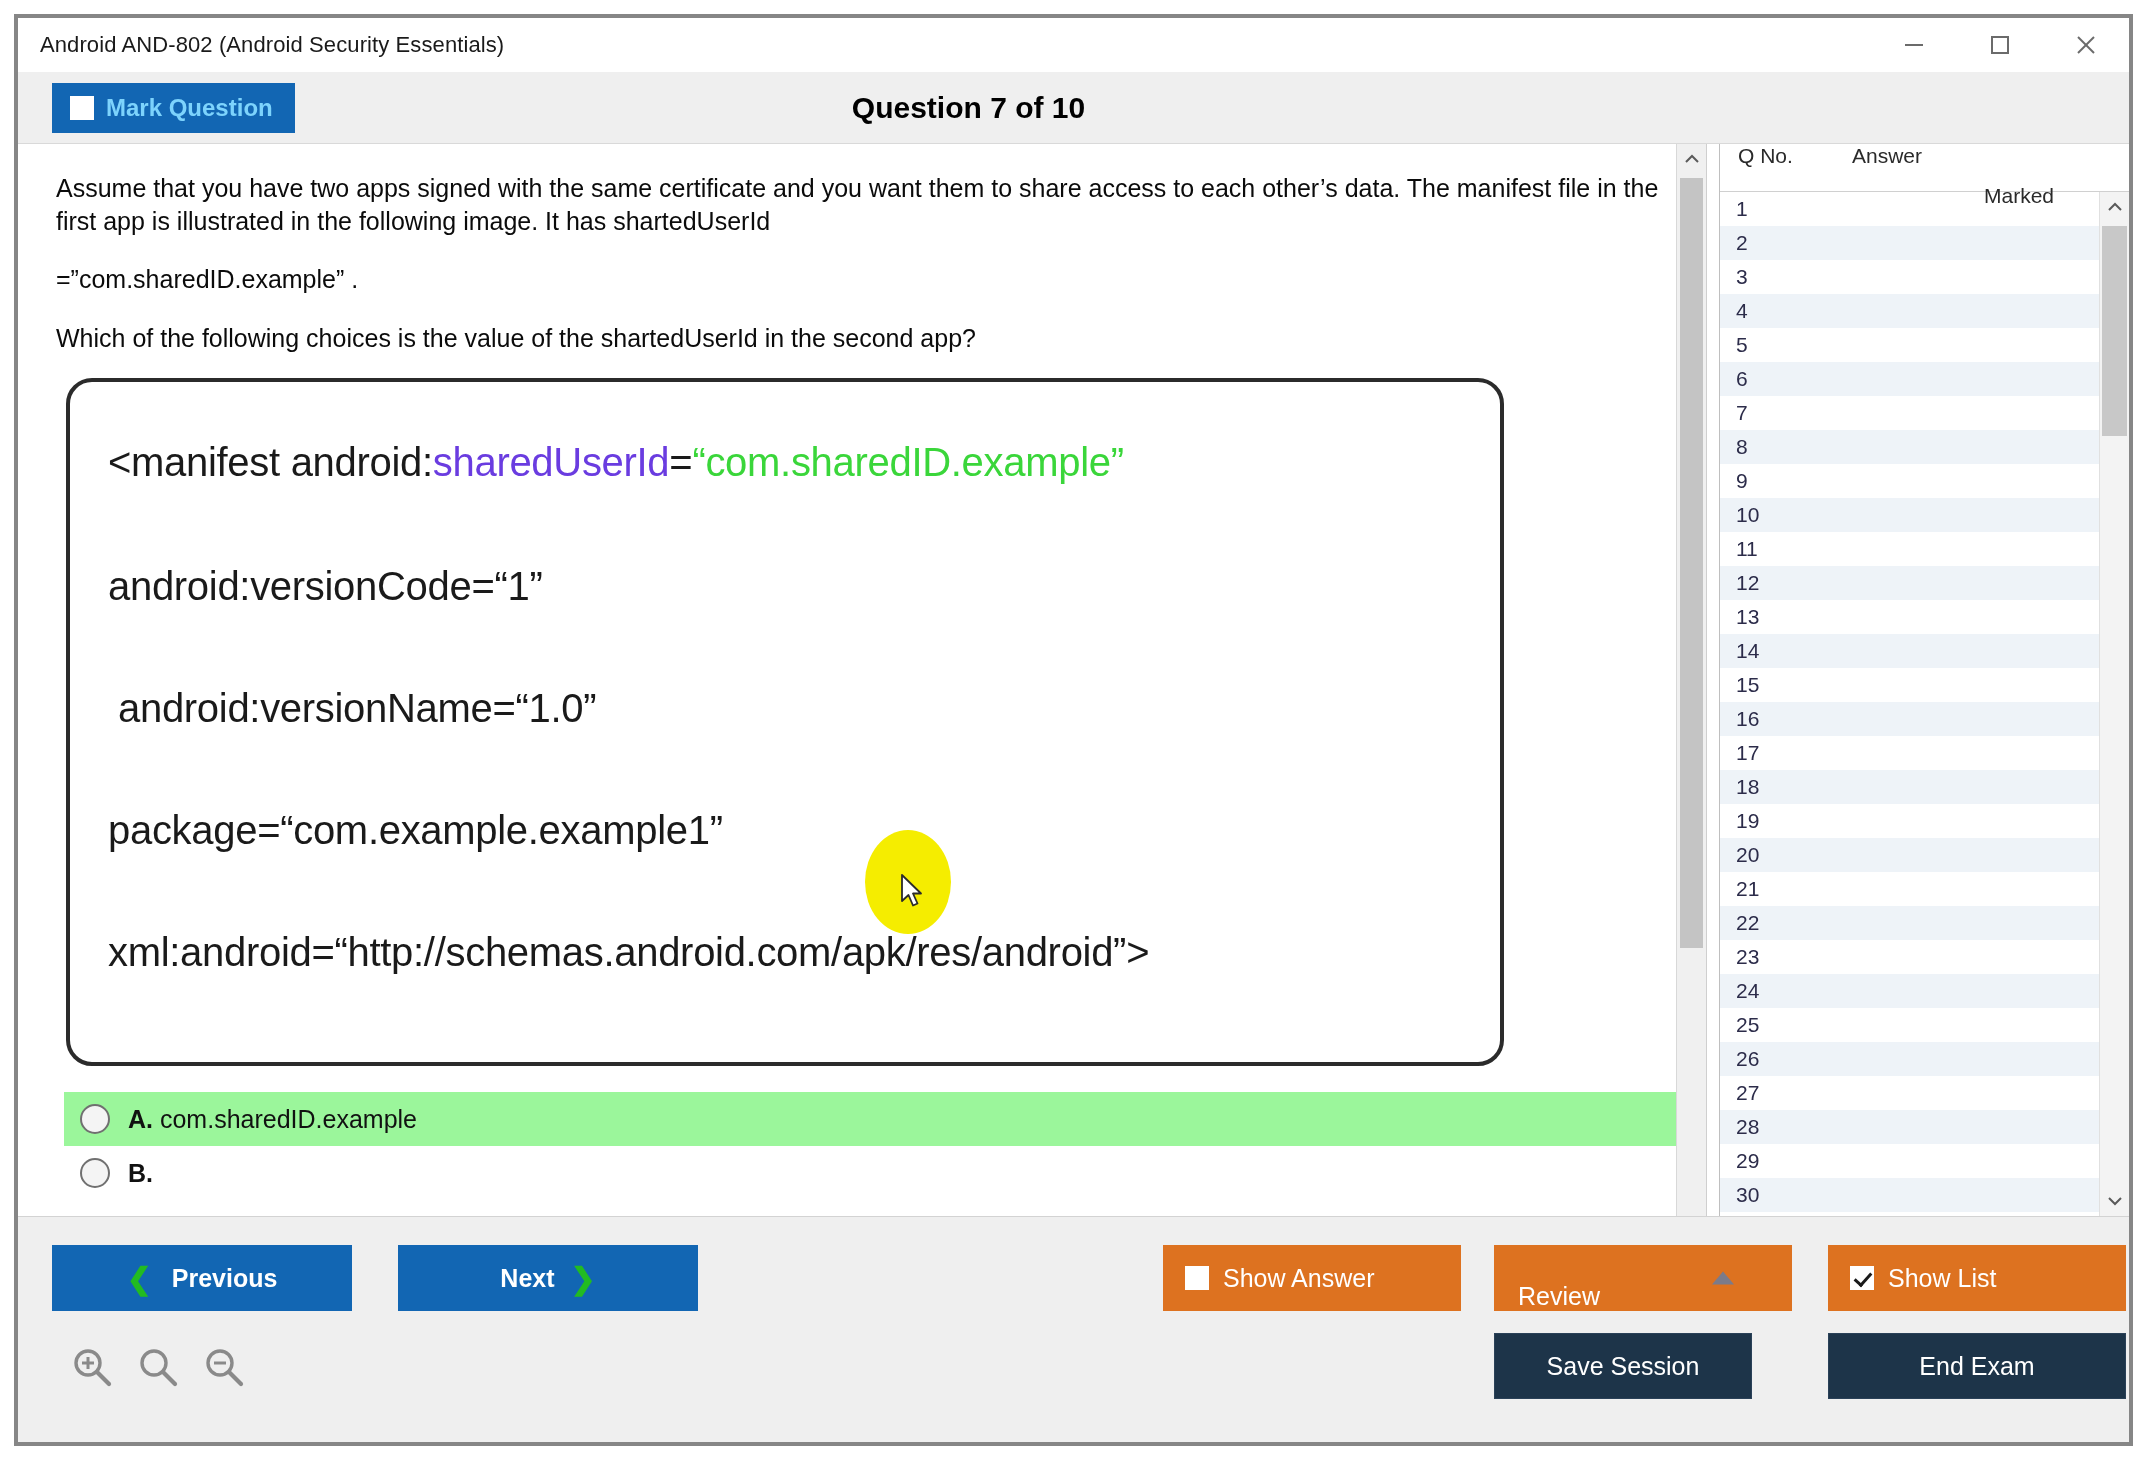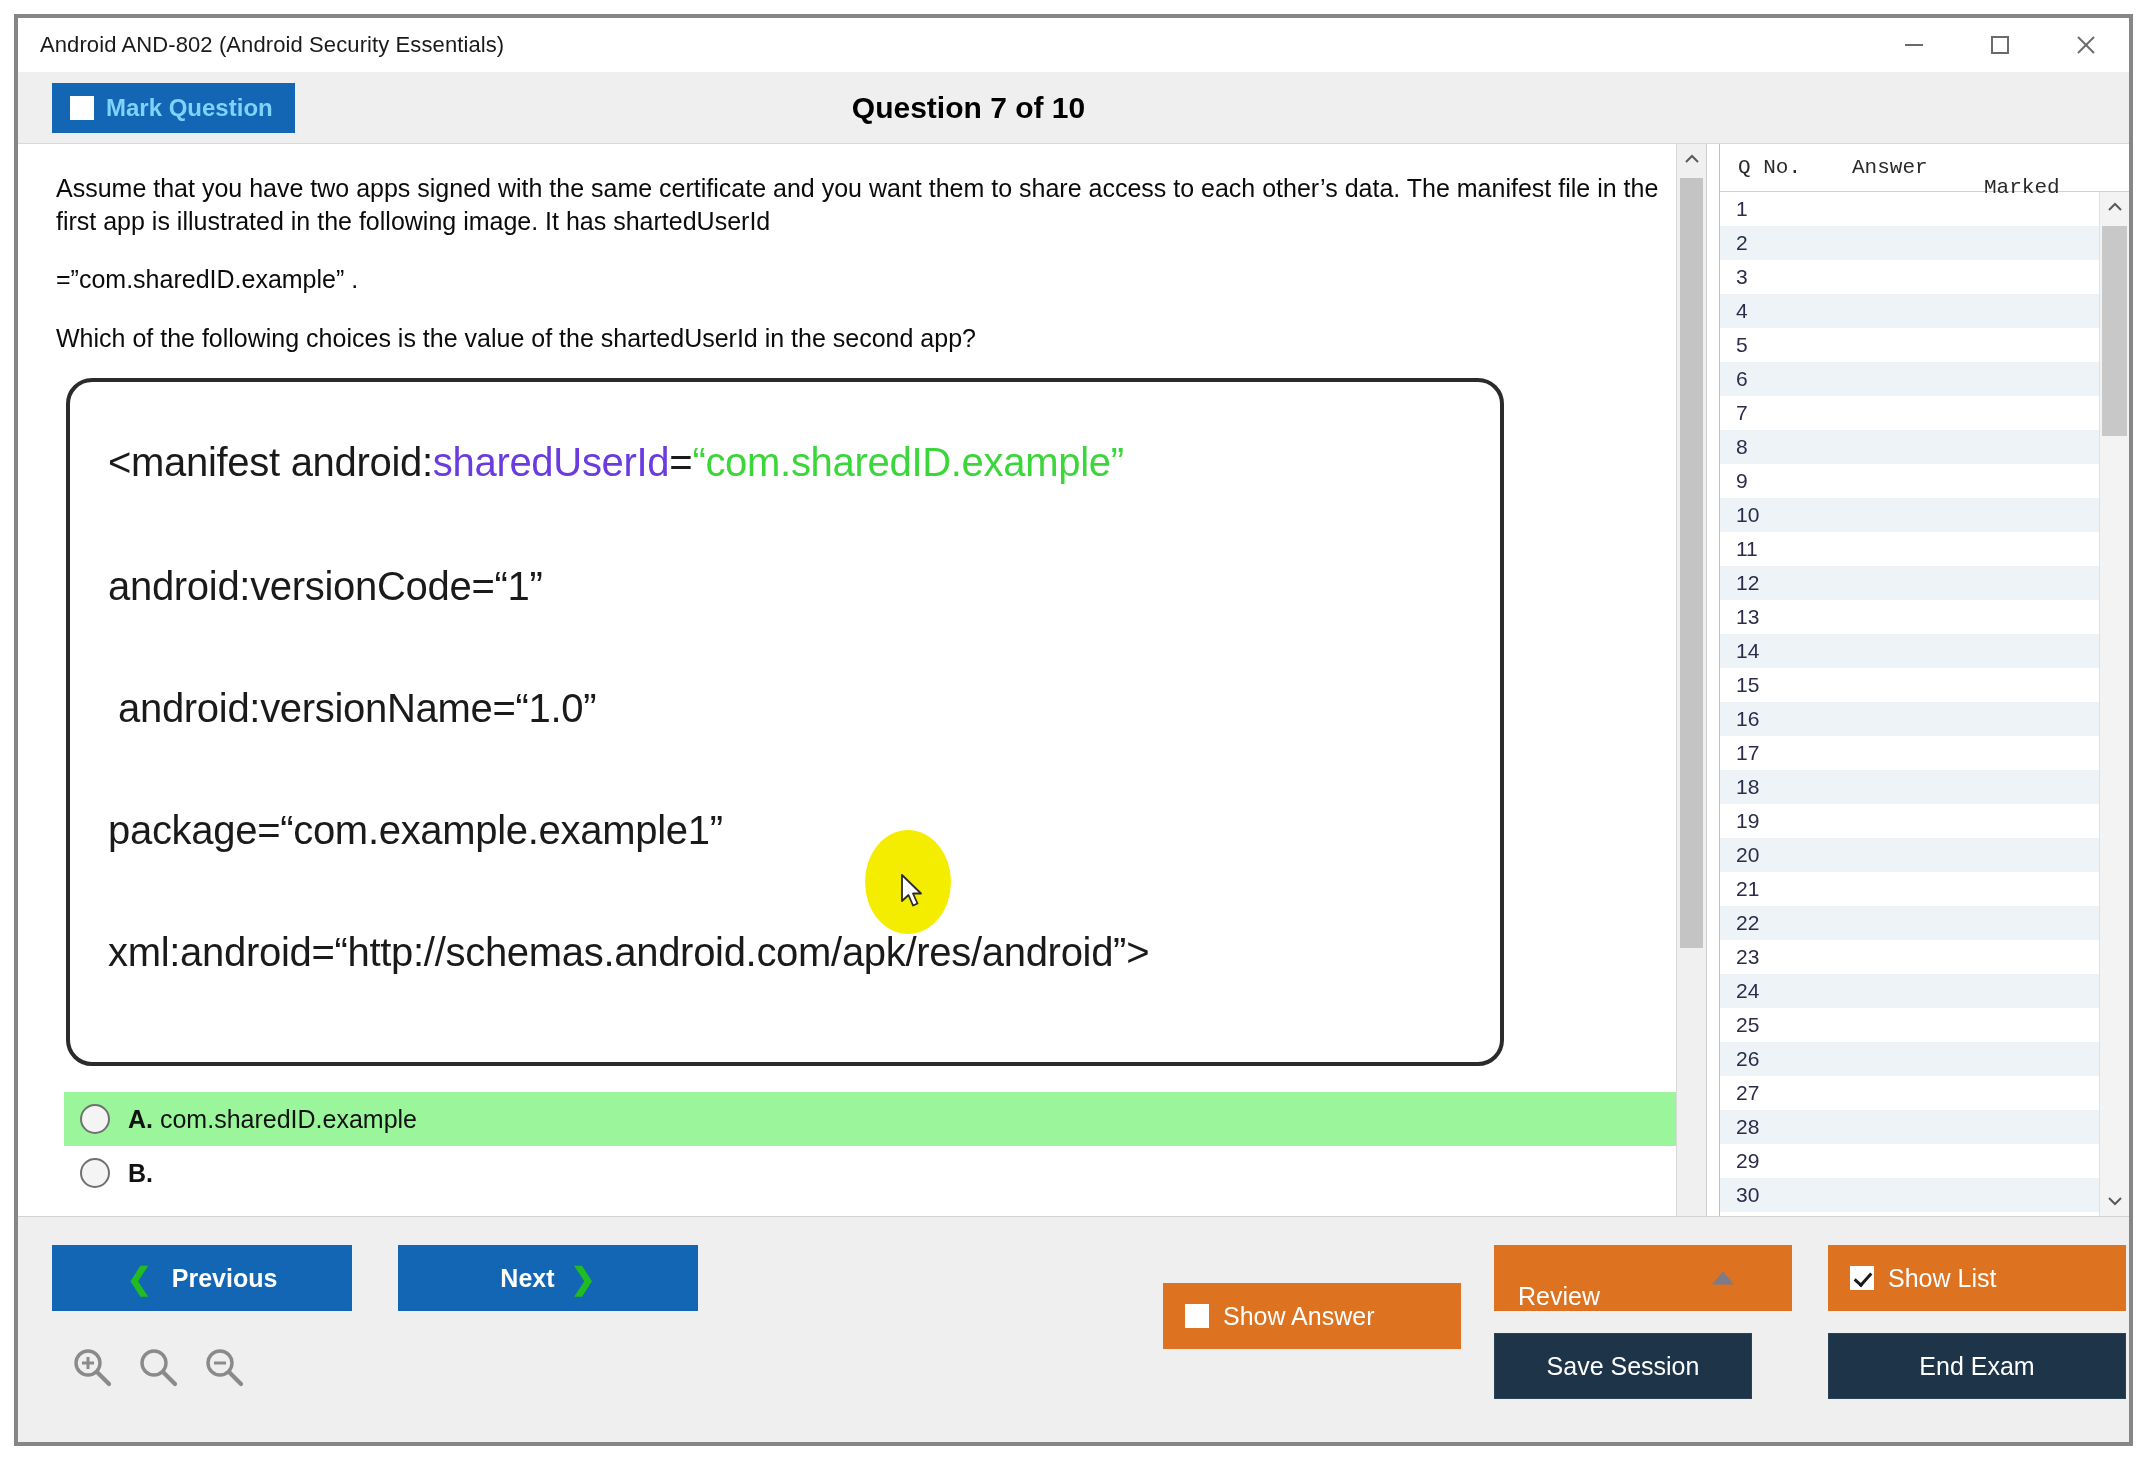--- a/index.html
+++ b/index.html
@@ -228,26 +228,25 @@
     flex: 0 0 auto;
     background: #ffffff;
     display: flex;
     flex-direction: column;
     border-left: 1px solid #bfbfbf;
   }
   .sb-header {
     height: 48px;
     flex: 0 0 auto;
     display: flex;
-    align-items: center;
+    align-items: flex-start;
     font-size: 21px;
     color: #2a2a2a;
     border-bottom: 1px solid #d0d0d0;
     background: #ffffff;
-    font-family: Liberation Mono, monospace;
   }
   .sb-h-qno   { width: 132px; padding-left: 18px; }
   .sb-h-ans   { width: 132px; }
   .sb-h-mark  { flex: 1 1 auto; margin-top: 40px; }
   .sb-list-wrap {
     flex: 1 1 auto;
     position: relative;
     overflow: hidden;
   }
   .sb-list {
@@ -316,21 +315,21 @@
   .btn-next { left: 380px; top: 28px; width: 300px; }
 
   .btn-orange {
     background: #dd7220;
     height: 66px;
     gap: 14px;
     padding-left: 22px;
     font-weight: normal;
     font-size: 25px;
   }
-  .btn-show-answer { left: 1145px; top: 28px; width: 298px; margin-top: 38px; }
+  .btn-show-answer { left: 1145px; top: 28px; width: 298px; }
   .btn-review      { left: 1476px; top: 28px; width: 298px; padding-left: 24px; align-items: flex-end; }
   .btn-show-list   { left: 1810px; top: 28px; width: 298px; }
   .tri-up {
     position: absolute;
     right: 58px; top: 50%;
     transform: translateY(-50%);
     width: 0; height: 0;
     border-left: 11px solid transparent;
     border-right: 11px solid transparent;
     border-bottom: 13px solid #7b7b8a;

